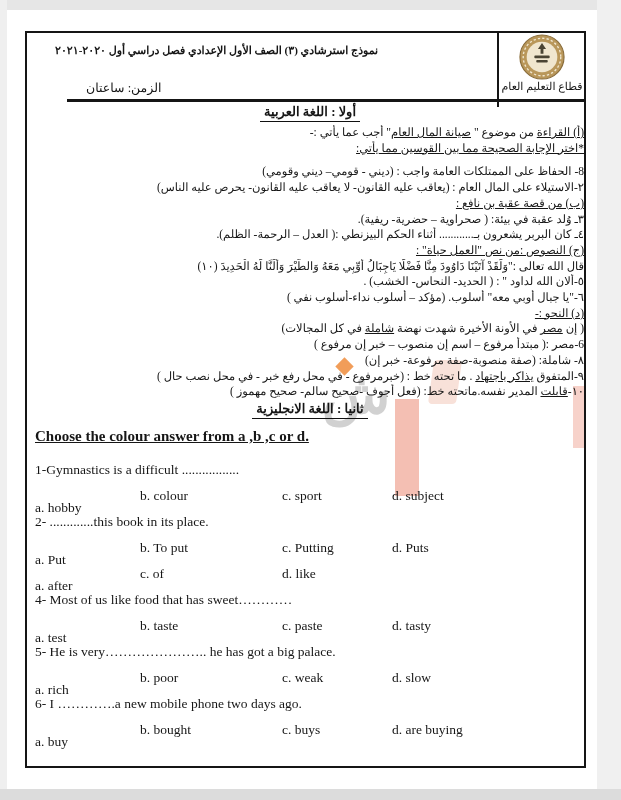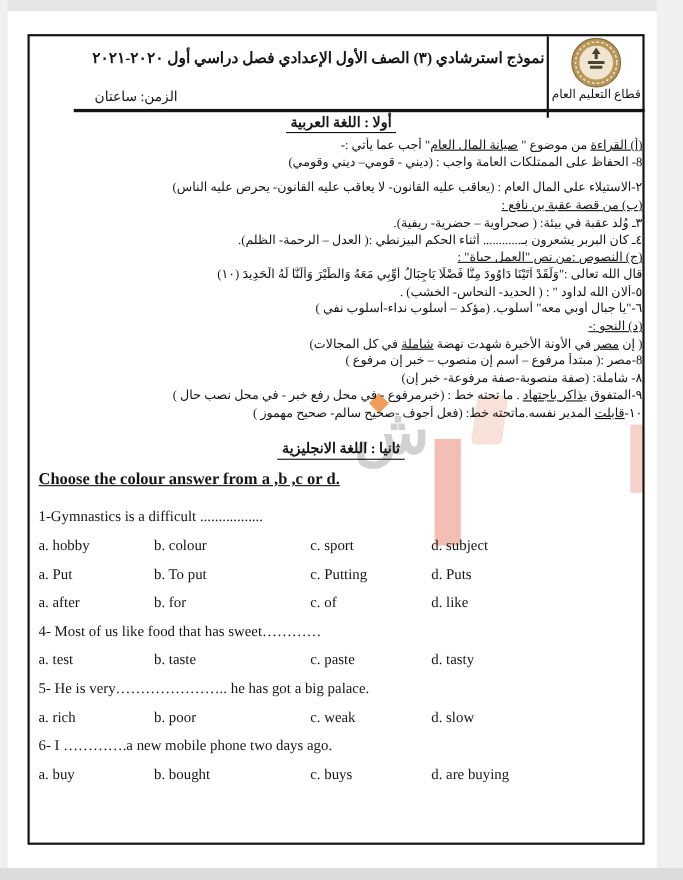--- a/index.html
+++ b/index.html
@@ -19,22 +19,22 @@
   }
   .logo-box{
     position:absolute;left:497px;top:33px;width:88px;height:74px;
     border-left:2px solid #151515;box-sizing:border-box;z-index:2;
     display:flex;flex-direction:column;align-items:center;justify-content:flex-start;
   }
   .seal{margin-top:1px;}
   .sector-label{font-size:11px;direction:rtl;white-space:nowrap;line-height:13px;}
 
   .header-title{
-    position:absolute;left:55px;top:44px;width:440px;text-align:right;
-    direction:rtl;font-size:14px;font-weight:600;z-index:2;white-space:nowrap;
+    position:absolute;left:55px;top:44px;width:440px;text-align:left;
+    direction:rtl;font-size:11px;font-weight:600;z-index:2;white-space:nowrap;
   }
   .time-label{position:absolute;left:86px;top:80px;direction:rtl;font-size:12.5px;z-index:2;}
   .header-rule{position:absolute;left:67px;top:99px;width:519px;height:3px;background:#151515;z-index:2;}
 
   .sec-heading{
     position:absolute;left:180px;width:260px;text-align:center;direction:rtl;z-index:2;
   }
   .sec-heading span{
     display:inline-block;font-weight:bold;font-size:13px;
     border-bottom:1.7px solid #111;padding:0 4px 1px 4px;
@@ -50,21 +50,21 @@
   .ar-line:nth-child(2){margin-bottom:8px;}
   .u{text-decoration:underline;}
 
   .en-instruction{
     position:absolute;left:35px;top:428px;z-index:2;
     font-size:15px;font-weight:bold;text-decoration:underline;
   }
   .english-questions{position:absolute;left:35px;top:462px;width:552px;z-index:2;}
   .en-stem{font-size:13.5px;height:17px;margin-bottom:9px;white-space:nowrap;}
   .en-opts{display:flex;font-size:13.5px;height:16px;margin-bottom:10px;}
-  .en-opt:nth-child(1){width:105px;}
+  .en-opt:nth-child(1){width:105px;margin-top:12px;}
   .en-opt:nth-child(2){width:142px;}
   .en-opt:nth-child(3){width:110px;}
   .en-opt:nth-child(4){flex:1;}
 
   .watermark{position:absolute;left:0;top:0;z-index:0;}
   .wm-glyph{
     position:absolute;left:322px;top:366px;font-size:56px;line-height:56px;
     color:#c2c2c2;opacity:.75;font-weight:bold;
   }
   .wm-dot{
@@ -120,60 +120,61 @@
   <div class="header-title">نموذج استرشادي (٣) الصف الأول الإعدادي فصل دراسي أول ٢٠٢٠-٢٠٢١</div>
   <div class="time-label">الزمن: ساعتان</div>
   <div class="header-rule"></div>
 
   <div class="sec-heading" id="ar-heading">
     <span>أولا :  اللغة العربية</span>
   </div>
 
   <div class="arabic-lines">
       <div class="ar-line"><span class="u">(أ) القراءة</span><span> من موضوع " </span><span class="u">صيانة المال العام</span><span>" أجب عما يأتي :-</span></div>
+      <div class="ar-line"><span class="u">*اختر الإجابة الصحيحة مما بين القوسين مما يأتي:</span></div>
       <div class="ar-line"><span>8- الحفاظ على الممتلكات العامة واجب : (ديني - قومي– ديني وقومي)</span></div>
       <div class="ar-line"><span>٢-الاستيلاء على المال العام : (يعاقب عليه القانون- لا يعاقب عليه القانون- يحرص عليه الناس)</span></div>
       <div class="ar-line"><span class="u">(ب) من قصة عقبة بن نافع :</span></div>
       <div class="ar-line"><span>٣ـ وُلد عقبة في بيئة: ( صحراوية – حضرية- ريفية).</span></div>
       <div class="ar-line"><span>٤ـ كان البربر يشعرون بـ............ أثناء الحكم البيزنطي :( العدل – الرحمة- الظلم).</span></div>
       <div class="ar-line"><span class="u">(ج) النصوص :من نص "العمل حياة" :</span></div>
       <div class="ar-line"><span>قال الله تعالى :"وَلَقَدْ آتَيْنَا دَاوُودَ مِنَّا فَضْلًا يَاجِبَالُ أَوِّبِي مَعَهُ وَالطَّيْرَ وَأَلَنَّا لَهُ الْحَدِيدَ (١٠)</span></div>
       <div class="ar-line"><span>٥-ألان الله لداود " : ( الحديد- النحاس- الخشب)  .</span></div>
       <div class="ar-line"><span>٦-"يا جبال أوبي معه" أسلوب.    (مؤكد – أسلوب نداء-أسلوب نفي    )</span></div>
       <div class="ar-line"><span class="u">(د) النحو :-</span></div>
       <div class="ar-line"><span>( إن </span><span class="u">مصر</span><span> في الأونة الأخيرة شهدت نهضة </span><span class="u">شاملة</span><span> في كل المجالات)</span></div>
-      <div class="ar-line"><span>8-مصر :( مبتدأ مرفوع – اسم إن منصوب – خبر إن مرفوع )</span></div>
+      <div class="ar-line"><span>6-مصر :( مبتدأ مرفوع – اسم إن منصوب – خبر إن مرفوع )</span></div>
       <div class="ar-line"><span>٨- شاملة: (صفة منصوبة-صفة مرفوعة- خبر إن)</span></div>
       <div class="ar-line"><span>٩-المتفوق </span><span class="u">يذاكر باجتهاد</span><span> . ما تحته خط : (خبرمرفوع - في محل رفع خبر - في محل نصب حال )</span></div>
       <div class="ar-line"><span>١٠-</span><span class="u">قابلت</span><span> المدير نفسه.ماتحته خط: (فعل أجوف -صحيح سالم- صحيح مهموز       )</span></div>
     </div>
 
   <div class="sec-heading" id="en-heading">
     <span>ثانيا : اللغة الانجليزية</span>
   </div>
 
   <div class="en-instruction">Choose the colour answer from a ,b ,c or d.</div>
 
   <div class="english-questions">
       <div class="en-stem">1-Gymnastics is a difficult .................</div>
       <div class="en-opts">
         <span class="en-opt">a. hobby</span>
         <span class="en-opt">b. colour</span>
         <span class="en-opt">c. sport</span>
         <span class="en-opt">d. subject</span>
       </div>
+      <div class="en-stem">2- .............this book in its place.</div>
       <div class="en-opts">
         <span class="en-opt">a. Put</span>
         <span class="en-opt">b. To put</span>
         <span class="en-opt">c. Putting</span>
         <span class="en-opt">d. Puts</span>
       </div>
       <div class="en-opts">
         <span class="en-opt">a. after</span>
-        <span class="en-opt">b. for</span>
         <span class="en-opt">c. of</span>
         <span class="en-opt">d. like</span>
       </div>
       <div class="en-stem">4- Most of us like food that has sweet…………</div>
       <div class="en-opts">
         <span class="en-opt">a. test</span>
         <span class="en-opt">b. taste</span>
         <span class="en-opt">c. paste</span>
         <span class="en-opt">d. tasty</span>
       </div>

